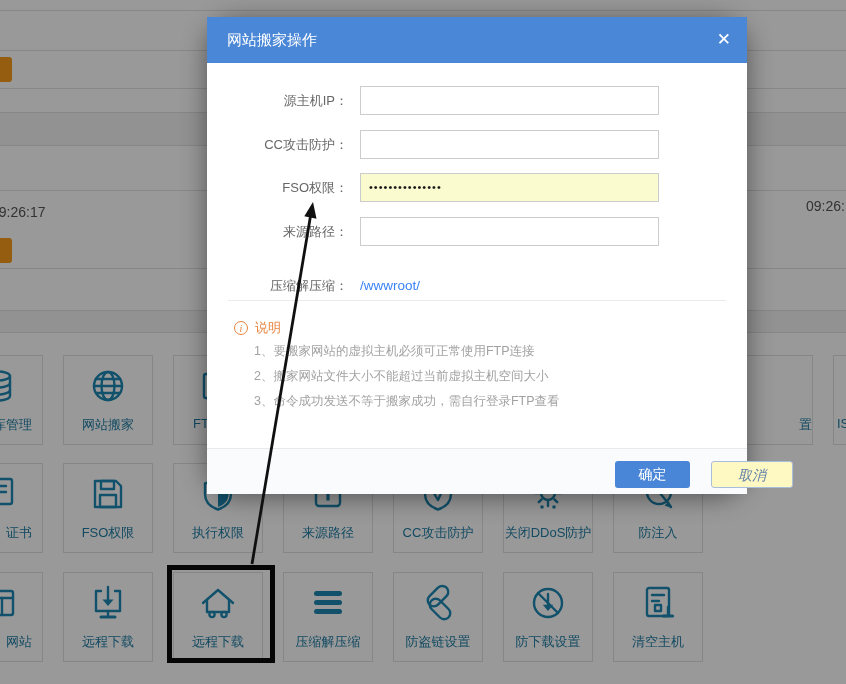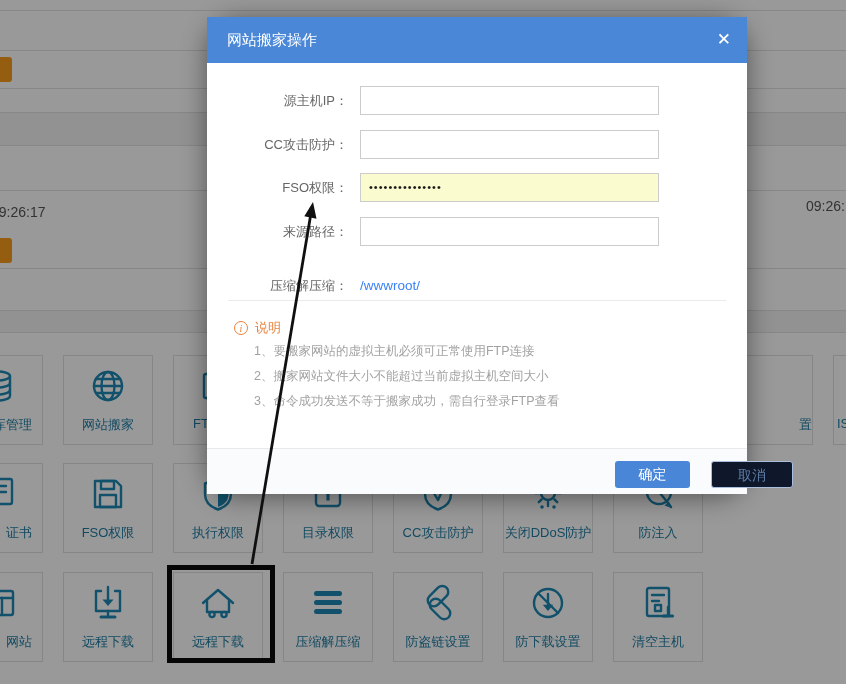--- a/index.html
+++ b/index.html
@@ -39,21 +39,21 @@
   .fpass{background:#fbfbd0;line-height:27px;font-size:11px;letter-spacing:1px;color:#1a1a1a;overflow:hidden;}
   .fstatic{position:absolute;left:153px;top:0;line-height:29px;font-size:13.5px;color:#3b82f6;text-align:center;}
   .divider{position:absolute;left:21px;right:21px;top:283px;height:1px;background:#ebebeb;}
   .note-ico{position:absolute;left:27px;top:304px;width:14px;height:14px;border:1.5px solid #e8833c;border-radius:50%;
             color:#e8833c;font-size:10px;font-style:italic;font-family:"Liberation Serif",serif;text-align:center;line-height:14px;box-sizing:border-box;}
   .note-title{position:absolute;left:48px;top:302px;font-size:13px;color:#e8833c;}
   .note-item{position:absolute;left:47px;font-size:12.5px;color:#a2a2a2;white-space:nowrap;}
   .modal-footer{position:absolute;left:0;top:431px;width:100%;height:46px;background:#fafbfc;border-top:1px solid #e9e9e9;box-sizing:border-box;}
   .btn{position:absolute;top:12px;height:27px;border-radius:3px;font-size:14px;text-align:center;line-height:27px;cursor:pointer;box-sizing:border-box;}
   .btn-ok{left:408px;width:75px;background:#4a86d8;color:#fff;}
-  .btn-cancel{left:504px;width:82px;background:#0f172a;border:1px solid #a9bedc;color:#5f7da8;}
+  .btn-cancel{left:504px;width:82px;background:#fef9c3;border:1px solid #a9bedc;color:#5f7da8;font-style:italic;}
 
   
   .anno{position:absolute;inset:0;z-index:60;pointer-events:none;}
   .hl-frame{position:absolute;left:167px;top:565px;width:108px;height:98px;border:5px solid #060606;box-sizing:border-box;}
 </style>
 </head>
 <body>
 
 <div id="stage">
 
@@ -139,21 +139,21 @@
       </svg>
       <div class="tile-label">执行权限</div>
     </div>
 
     <div class="tile" style="left:283px;top:463px">
       <svg class="tile-icon" width="40" height="40" viewBox="0 0 40 40">
         <rect class="tic" x="8" y="8" width="24" height="24" rx="3"></rect>
         <circle class="ticf" cx="20" cy="17" r="3"></circle>
         <rect class="ticf" x="18.4" y="19" width="3.2" height="7.5"></rect>
       </svg>
-      <div class="tile-label">目录权限</div>
+      <div class="tile-label">来源路径</div>
     </div>
 
     <div class="tile" style="left:503px;top:463px">
       <svg class="tile-icon" width="40" height="40" viewBox="0 0 40 40">
         <circle class="tic" cx="20" cy="19" r="7"></circle>
         <g class="tic">
           <line x1="20" y1="6" x2="20" y2="10"></line>
             <line x1="20" y1="28" x2="20" y2="32"></line>
           <line x1="7" y1="19" x2="11" y2="19"></line>
             <line x1="29" y1="19" x2="33" y2="19"></line>

